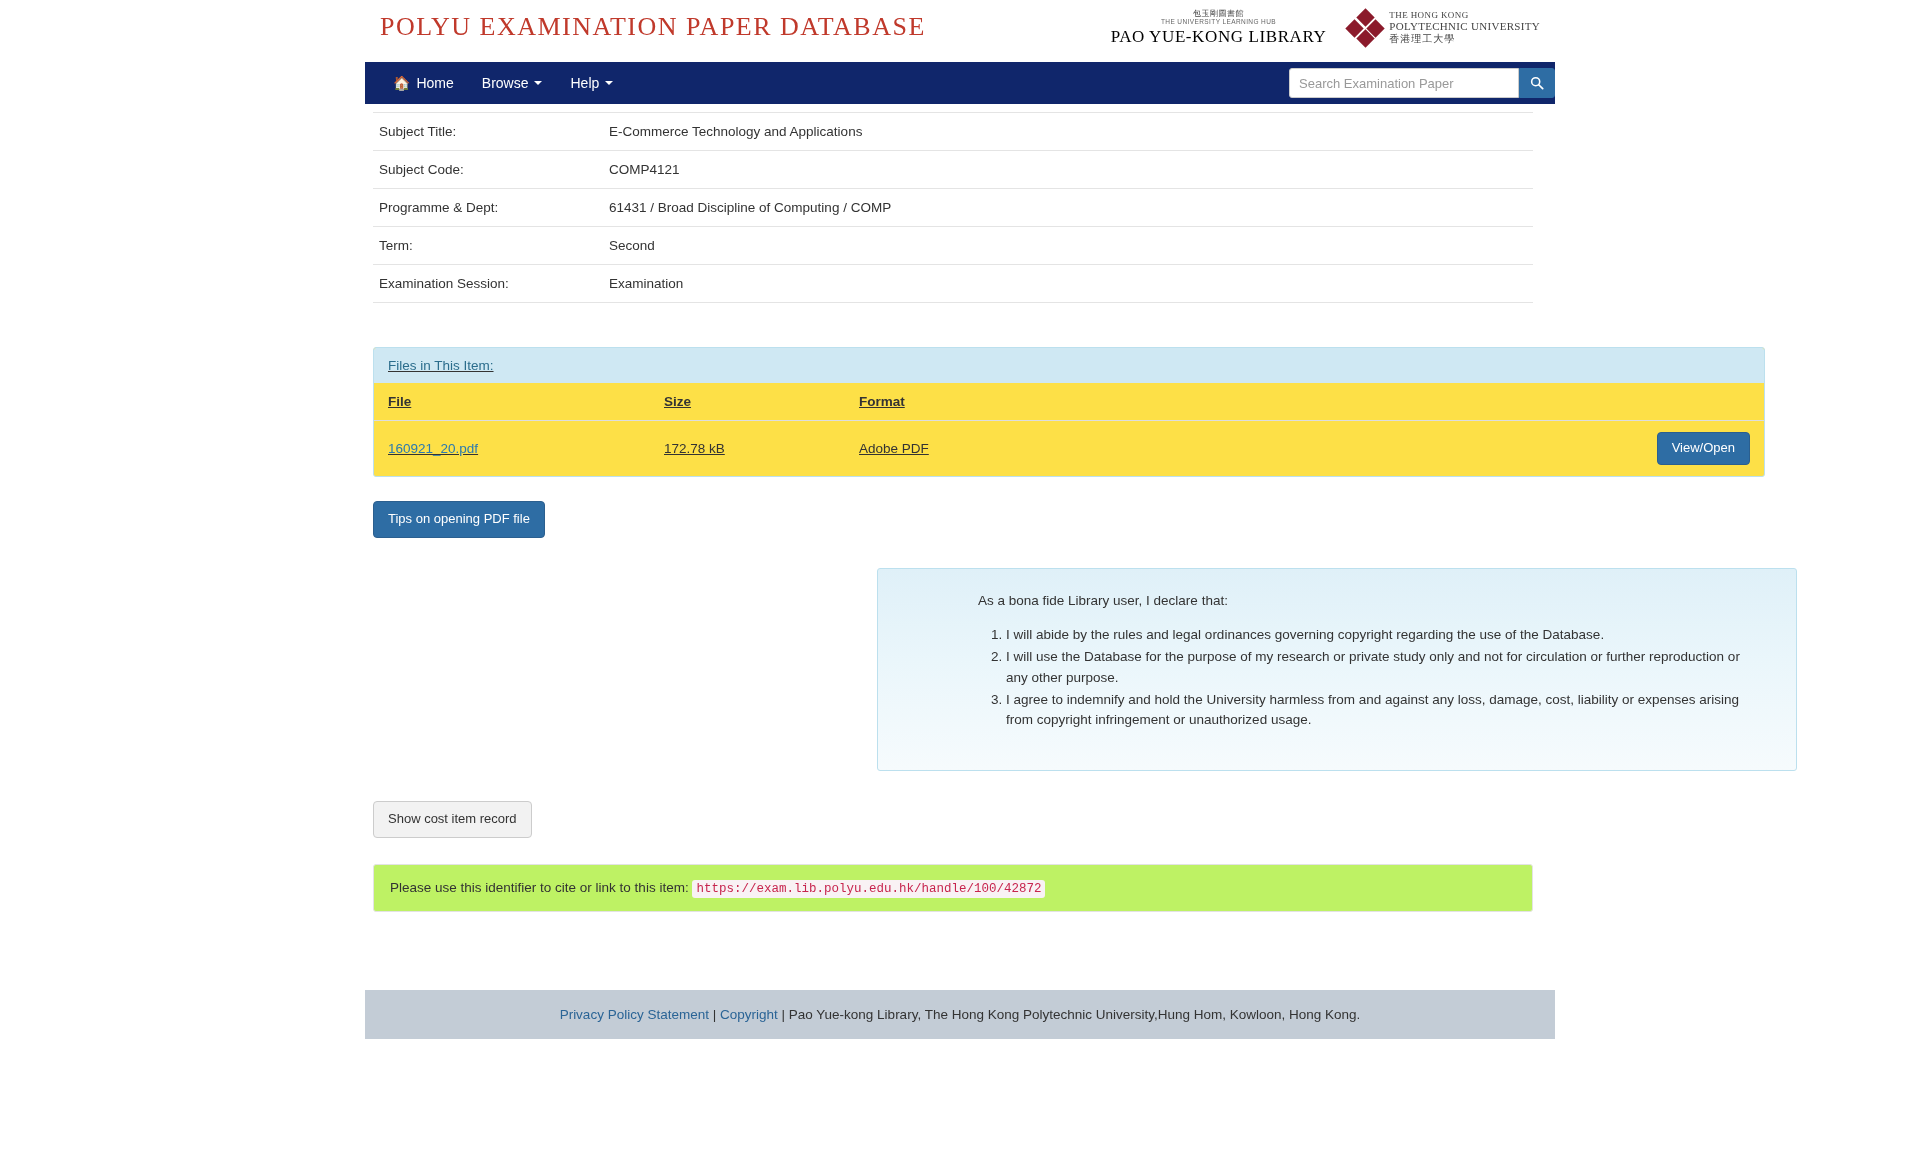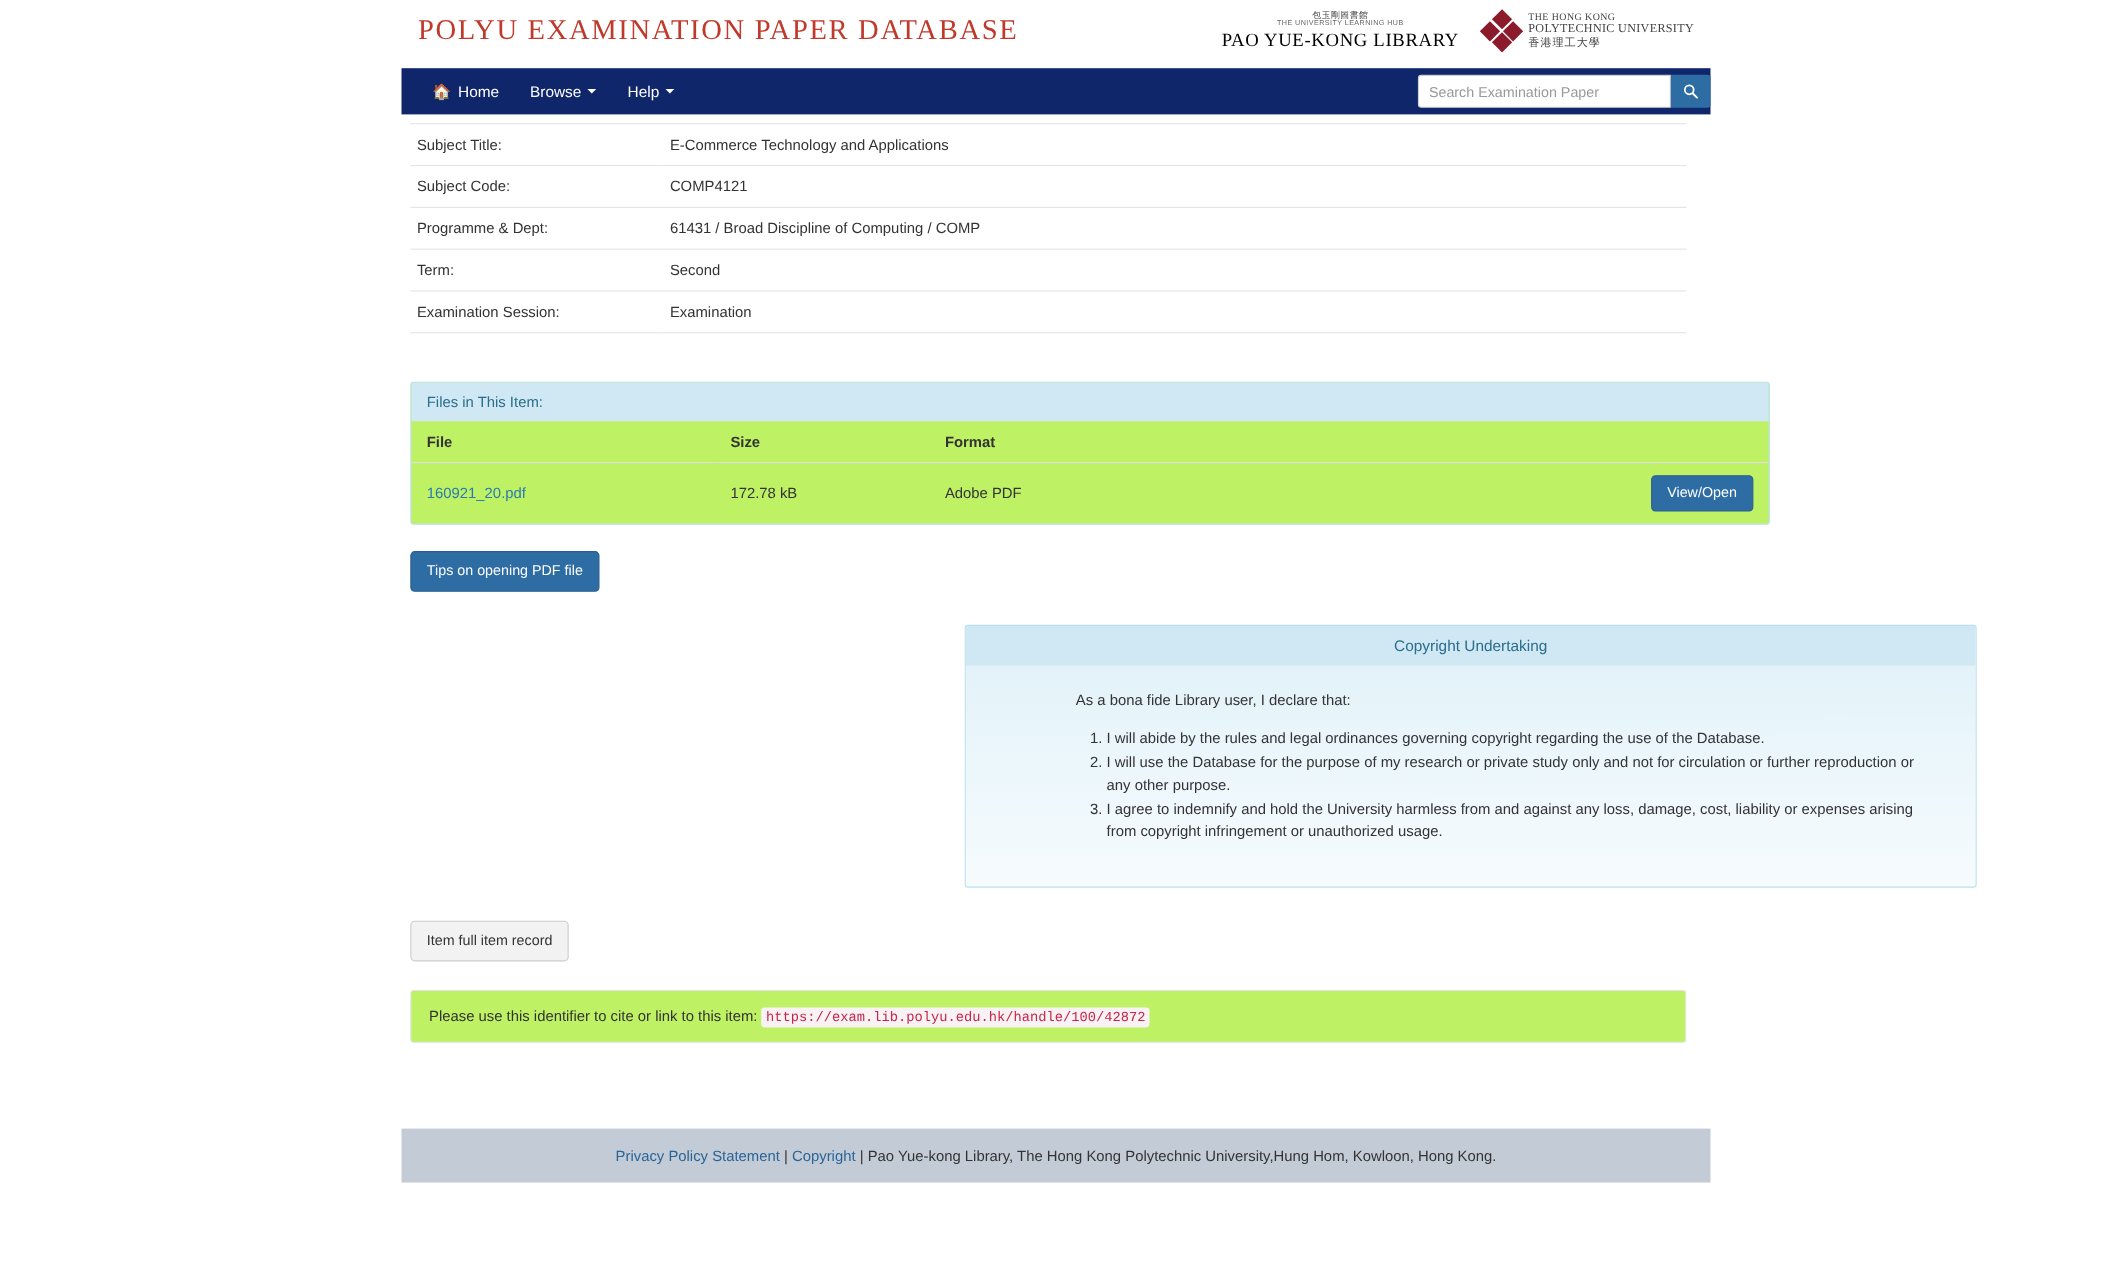--- a/index.html
+++ b/index.html
@@ -177,26 +177,27 @@
   table.meta td {
     border-bottom: 1px solid #e4e4e4;
     padding: 11px 6px 11px 6px;
     color: #333;
     vertical-align: top;
   }
   table.meta tr:first-child td { border-top: 1px solid #e4e4e4; }
   table.meta td.label { width: 230px; }
 
   .files-panel {
-    width: 1236px;
+    width: 1392px;
     margin: 44px 0 0 8px;
     border: 1px solid #bce0ee;
     border-radius: 3px;
     overflow: hidden;
-    background: #bef264;
+    background: #fde047;
+    text-decoration: underline;
   }
   .files-head {
     background: #cfe8f3;
     color: #2b6d8c;
     font-size: 13.5px;
     padding: 10px 14px;
   }
   table.files {
     width: 100%;
     border-collapse: collapse;
@@ -422,33 +423,32 @@
             <span class="btn btn-primary">View/Open</span>
           </td>
         </tr>
       </tbody>
         </table>
     </div>
 
     <div><span class="btn btn-tips">Tips on opening PDF file</span></div>
 
     <div class="copyright-box">
-      <div class="copyright-title">Copyright Undertaking</div>
       <div class="copyright-body">
         <p>As a bona fide Library user, I declare that:</p>
         <ol>
           <li>I will abide by the rules and legal ordinances governing copyright regarding the use of the Database.</li>
           <li>I will use the Database for the purpose of my research or private study only and not for circulation or further reproduction or any other purpose.</li>
           <li>I agree to indemnify and hold the University harmless from and against any loss, damage, cost, liability or expenses arising from copyright infringement or unauthorized usage.</li>
         </ol>
       </div>
     </div>
 
     <div class="show-record-wrap">
-      <span class="btn btn-default">Item full item record</span>
+      <span class="btn btn-default">Show cost item record</span>
     </div>
 
     <div class="identifier-box">
       <span>Please use this identifier to cite or link to this item:</span>
       <a class="identifier-link">https://exam.lib.polyu.edu.hk/handle/100/42872</a>
     </div>
 
   </div>
 
   <div class="footer">

